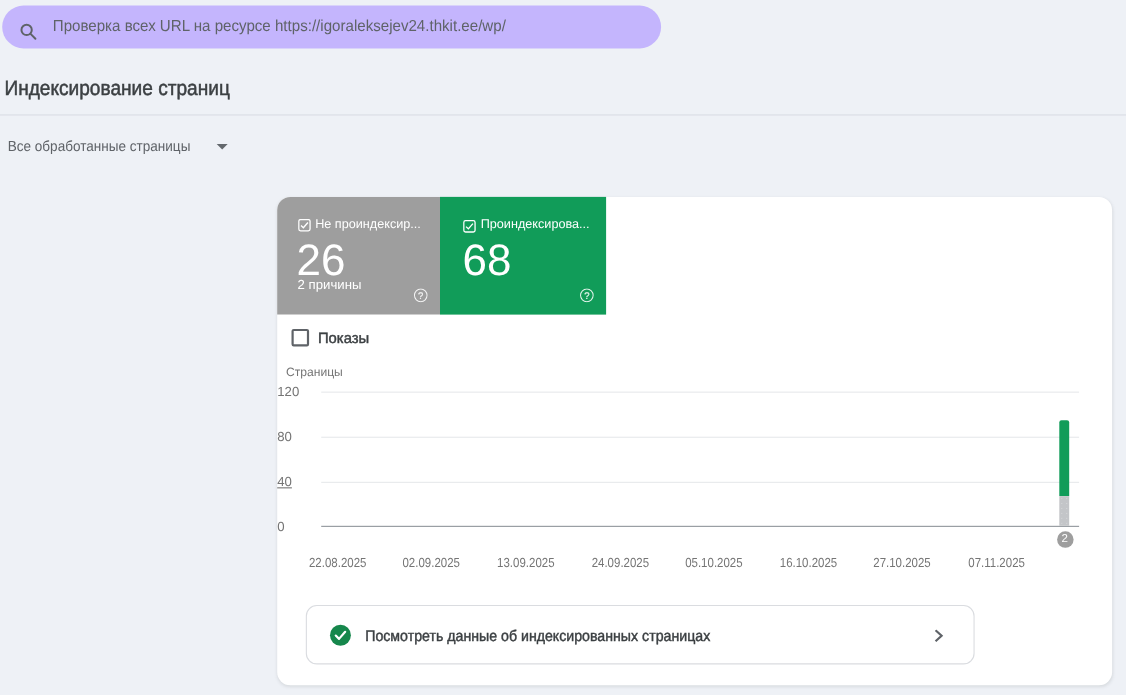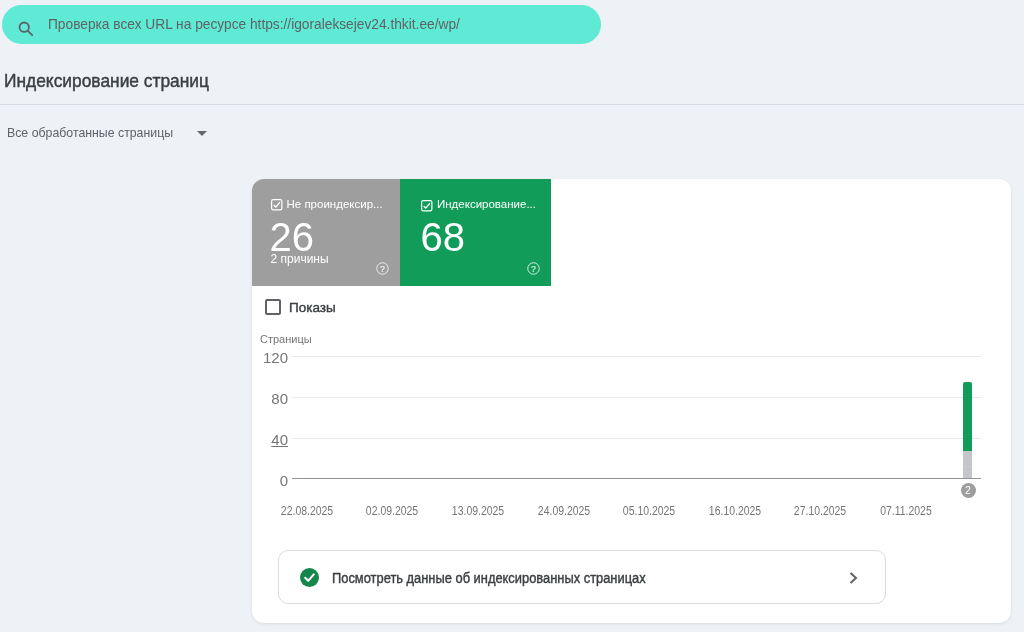--- a/index.html
+++ b/index.html
@@ -7,21 +7,21 @@
 body {
   background:#eef1f6;
   font-family:"Liberation Sans", sans-serif;
   position:relative;
   overflow:hidden;
 }
 
 
 .searchbar {
   position:absolute; left:2px; top:5px; width:599px; height:39px;
-  background:#5eead4; border-radius:20px;
+  background:#c4b5fd; border-radius:20px;
 }
 .searchbar svg { position:absolute; left:16px; top:16px; }
 .searchtext {
   position:absolute; left:45.9px; top:0; height:39px; line-height:39px;
   font-size:14.5px; color:#5f6368; transform:scaleX(0.947); transform-origin:0 50%;
   white-space:nowrap;
 }
 
 
 .h1 {
@@ -66,21 +66,21 @@
 
 
 .cbox {
   position:absolute; left:13px; top:120px; width:16px; height:16px;
   border:2px solid #5f6368; border-radius:2px; background:transparent;
 }
 .cbox-label { position:absolute; left:37px; top:121px; font-size:13.5px; font-weight:400; -webkit-text-stroke:0.4px #3c4043; color:#3c4043; }
 
 
 .ylab-title { position:absolute; left:8px; top:154px; font-size:11px; color:#757575; }
-.ylab { position:absolute; width:36px; text-align:right; font-size:15px; color:#757575; }
+.ylab { position:absolute; width:36px; text-align:left; font-size:12px; color:#757575; }
 .grid-dot { position:absolute; left:40px; width:689px; height:1px;
   background:#e7e9ec; }
 .grid-solid { position:absolute; left:40px; width:689px; height:1px; background:#8f959b; }
 .bar-green { position:absolute; left:710.5px; top:203px; width:9.5px; height:69px; background:#119c59; border-radius:2px 2px 0 0; }
 .bar-gray { position:absolute; left:710.5px; top:272px; width:9.5px; height:27px;
   background-color:#c3c5c8;
   background-image:radial-gradient(circle, #d6d7d9 0.7px, transparent 0.85px);
   background-size:4.5px 4.5px; }
 .badge2 {
   position:absolute; left:708.5px; top:303.5px; width:15px; height:15px;
@@ -131,21 +131,21 @@
     <svg class="q" width="13" height="13" viewBox="0 0 24 24" opacity="0.88">
       <circle cx="12" cy="12" r="10.6" fill="none" stroke="#fff" stroke-width="1.7"></circle>
       <text x="12" y="18" font-size="16" fill="#fff" stroke="#fff" stroke-width="0.35" text-anchor="middle" font-family="Liberation Sans">?</text>
     </svg>
   </div>
   <div class="chip chip-green">
     <svg class="cb" width="11.5" height="11.5" viewBox="0 0 13 13">
       <rect x="0.7" y="0.7" width="11.6" height="11.6" rx="1.8" fill="none" stroke="#fff" stroke-width="1.35"></rect>
       <path d="M3 6.8 L5.4 9.1 L10.1 3.7" fill="none" stroke="#fff" stroke-width="1.4"></path>
     </svg>
-    <div class="lbl">Индексирование...</div>
+    <div class="lbl">Проиндексирова...</div>
     <div class="num">68</div>
     <svg class="q" width="13" height="13" viewBox="0 0 24 24" opacity="0.88">
       <circle cx="12" cy="12" r="10.6" fill="none" stroke="#fff" stroke-width="1.7"></circle>
       <text x="12" y="18" font-size="16" fill="#fff" stroke="#fff" stroke-width="0.35" text-anchor="middle" font-family="Liberation Sans">?</text>
     </svg>
   </div>
 
   <div class="cbox"></div>
   <div class="cbox-label">Показы</div>
 

